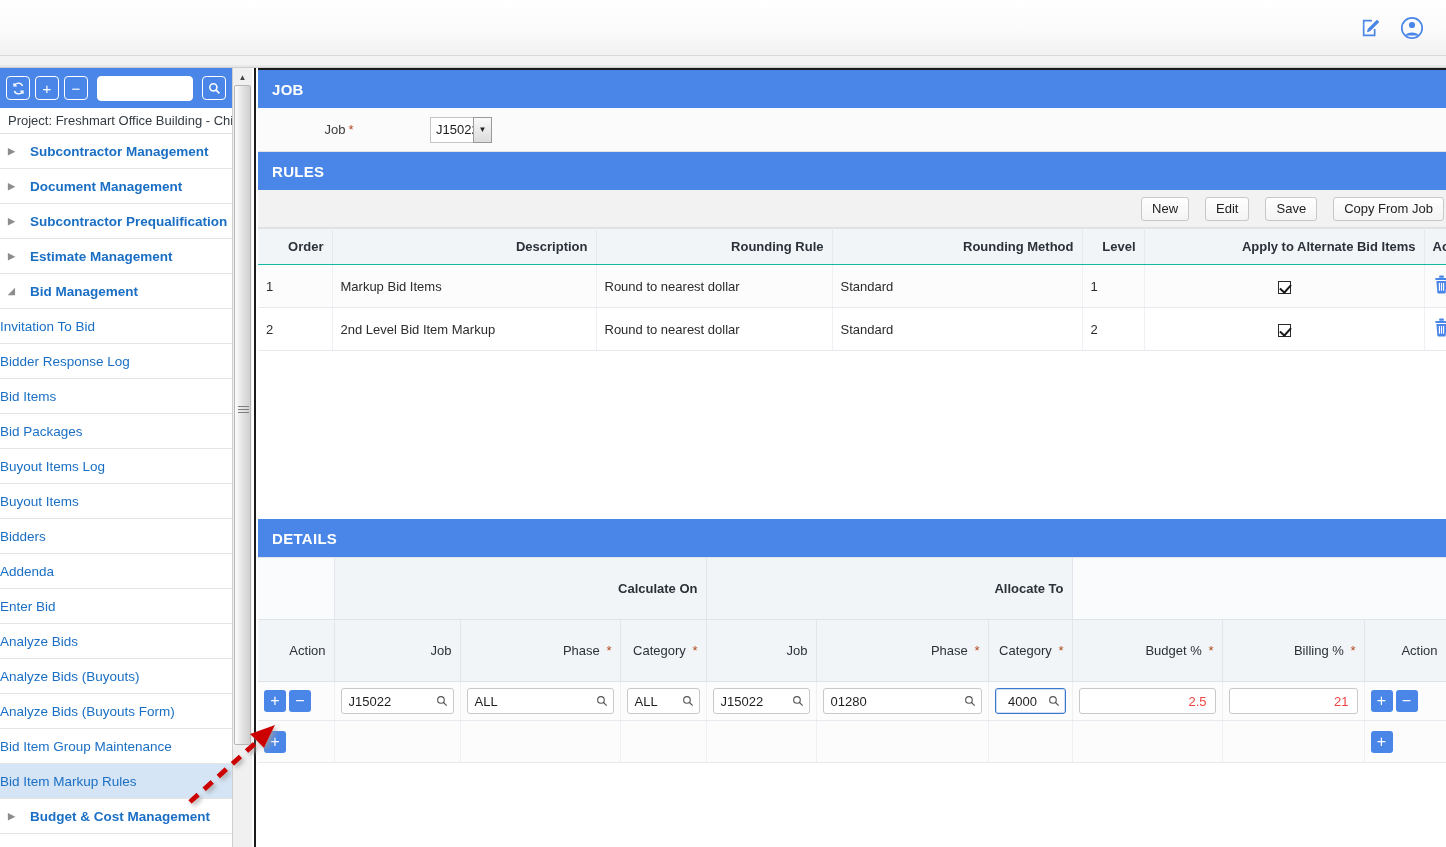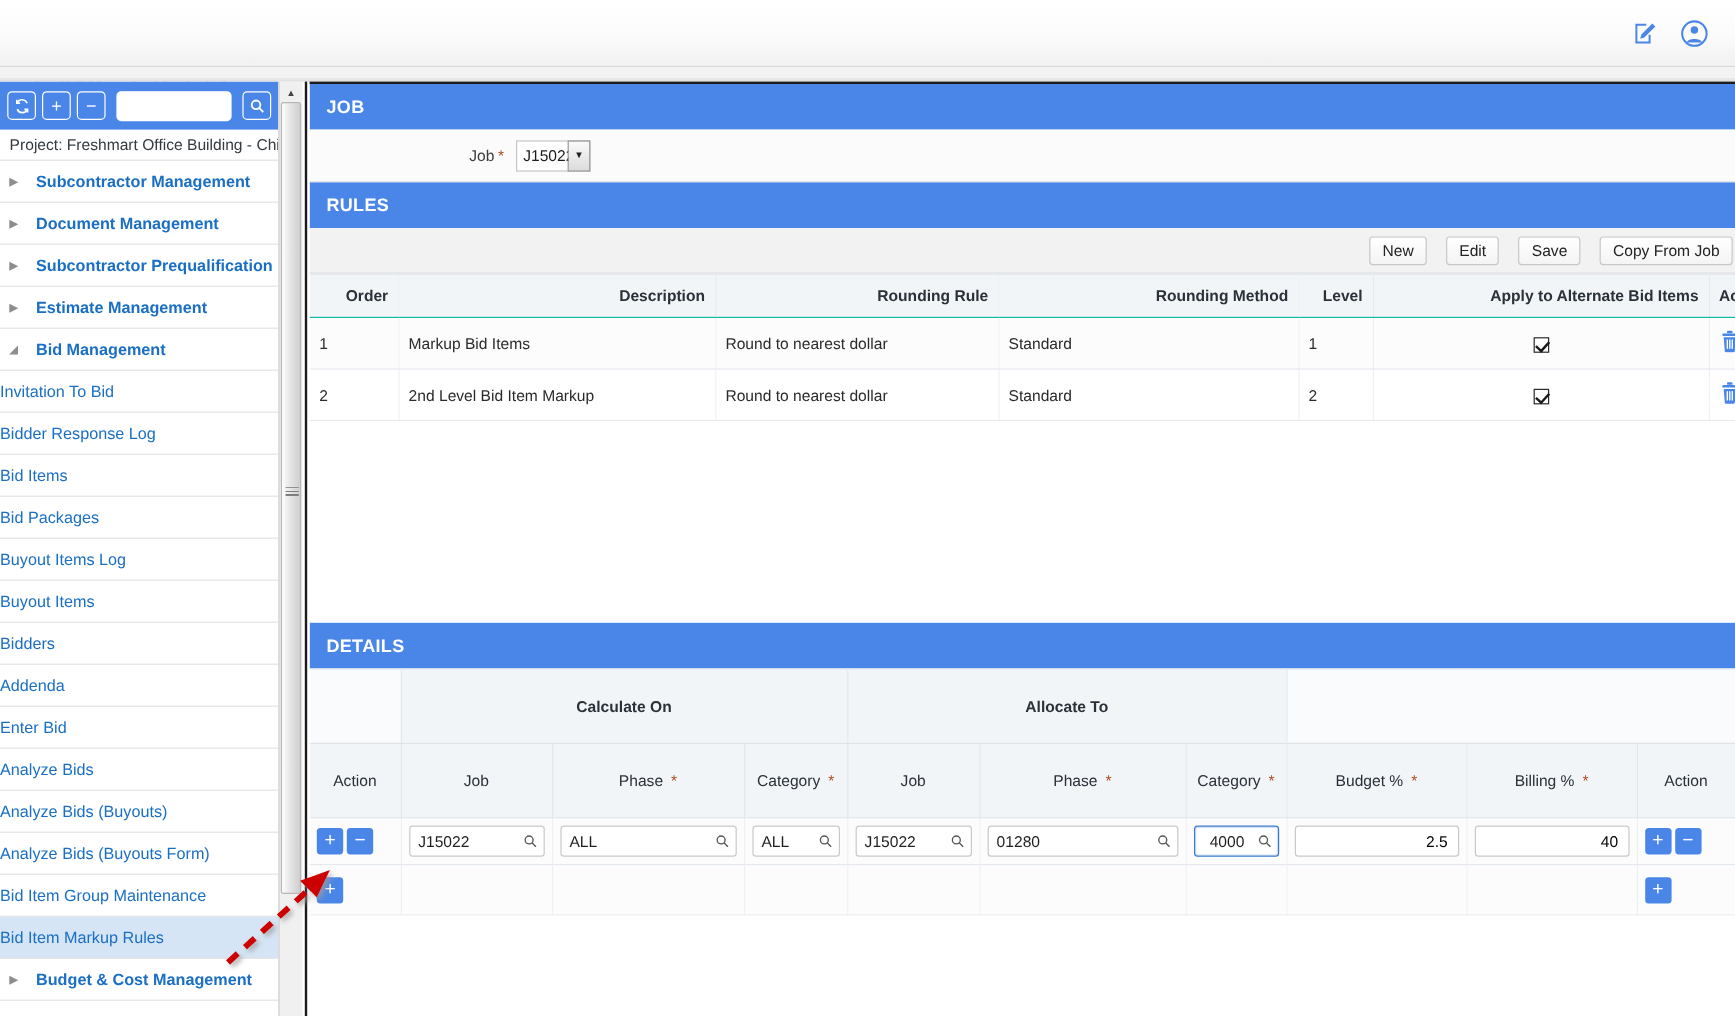--- a/index.html
+++ b/index.html
@@ -187,21 +187,21 @@
     padding-left: 14px;
   }
 
   .job-body {
     height: 44px;
     background: #fbfbfb;
     border-bottom: 1px solid #e2e2e2;
     display: flex; align-items: center;
   }
   .job-label {
-    width: 172px; text-align: right;
+    width: 172px; text-align: center;
     font-size: 13px; color: #3c3c3c;
     padding-right: 10px;
   }
   .req { color: #b04a1e; margin-left: 3px; }
   .job-select-wrap {
     position: relative;
     width: 62px; height: 26px;
     border: 1px solid #c4c4c4;
     background: #ffffff;
     display: flex; align-items: center;
@@ -299,21 +299,21 @@
   
   table.dgrid {
     width: 100%;
     border-collapse: collapse;
     table-layout: fixed;
   }
   table.dgrid th {
     background: #f2f5f8;
     font-size: 13px;
     color: #2a3138;
-    text-align: center;
+    text-align: right;
     padding: 23px 8px;
     border-bottom: 1px solid #dfe4e9;
     border-right: 1px solid #e0e6eb;
     white-space: nowrap;
     overflow: hidden;
   }
   table.dgrid th.grouphdr {
     font-weight: bold;
     border-top: 1px solid #dfe4e9;
     height: 40px;
@@ -348,21 +348,21 @@
     line-height: 0;
   }
   .numfield {
     height: 26px;
     border: 1px solid #c9c9c9;
     border-radius: 3px;
     background: #ffffff;
     display: flex; align-items: center; justify-content: flex-end;
     padding: 0 8px;
     font-size: 13px;
-    color: #000000;
+    color: #ef4444;
   }
   .sqbtn {
     width: 22px; height: 22px;
     background: #4a86e8;
     border-radius: 3px;
     color: #ffffff;
     display: inline-flex; align-items: center; justify-content: center;
     font-size: 16px; line-height: 1;
     cursor: pointer;
     vertical-align: middle;
@@ -701,21 +701,21 @@
                     <circle cx="6.6" cy="6.6" r="4.4"></circle>
                     <path d="M10 10 L14.2 14.2"></path>
                   </svg>
               </span>
             </div>
           </td>
           <td>
             <div class="numfield">2.5</div>
           </td>
           <td>
-            <div class="numfield">40</div>
+            <div class="numfield">21</div>
           </td>
           <td class="actcell">
             <span class="sqbtn">+</span><span class="sqbtn">−</span>
           </td>
         </tr>
         <tr>
           <td class="actcell" style="height:42px">
             <span class="sqbtn">+</span>
           </td>
           <td></td>

